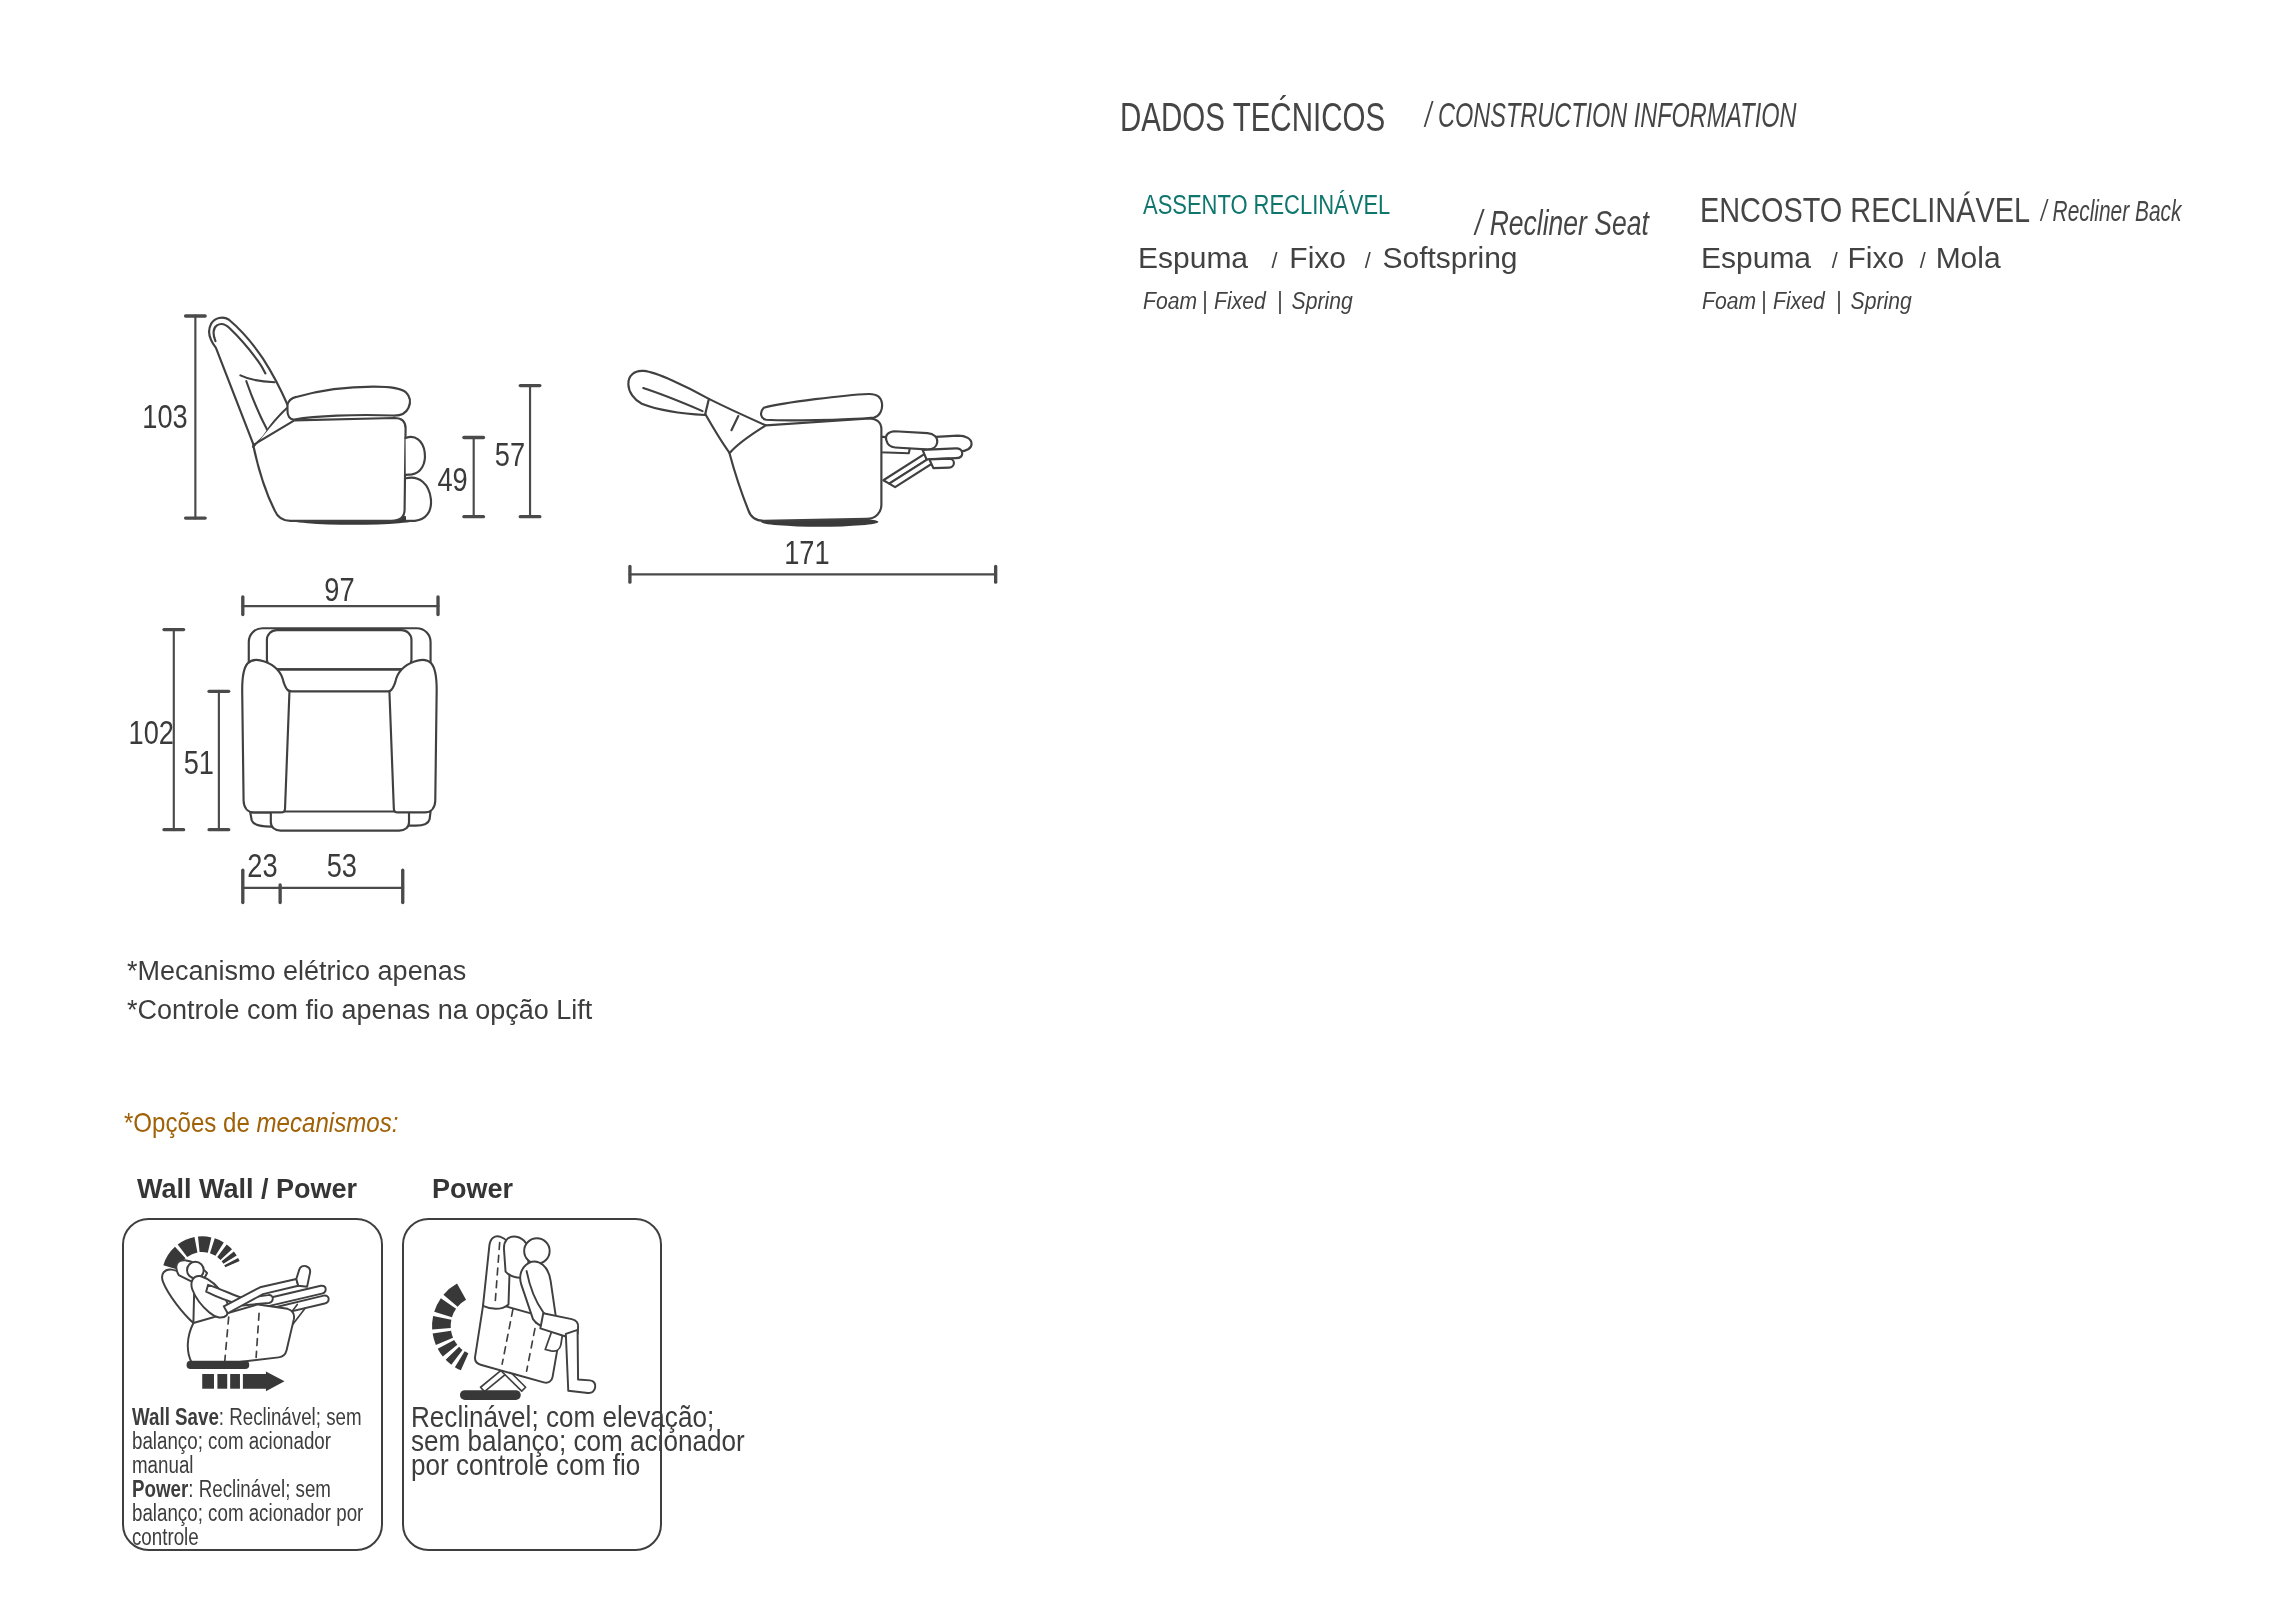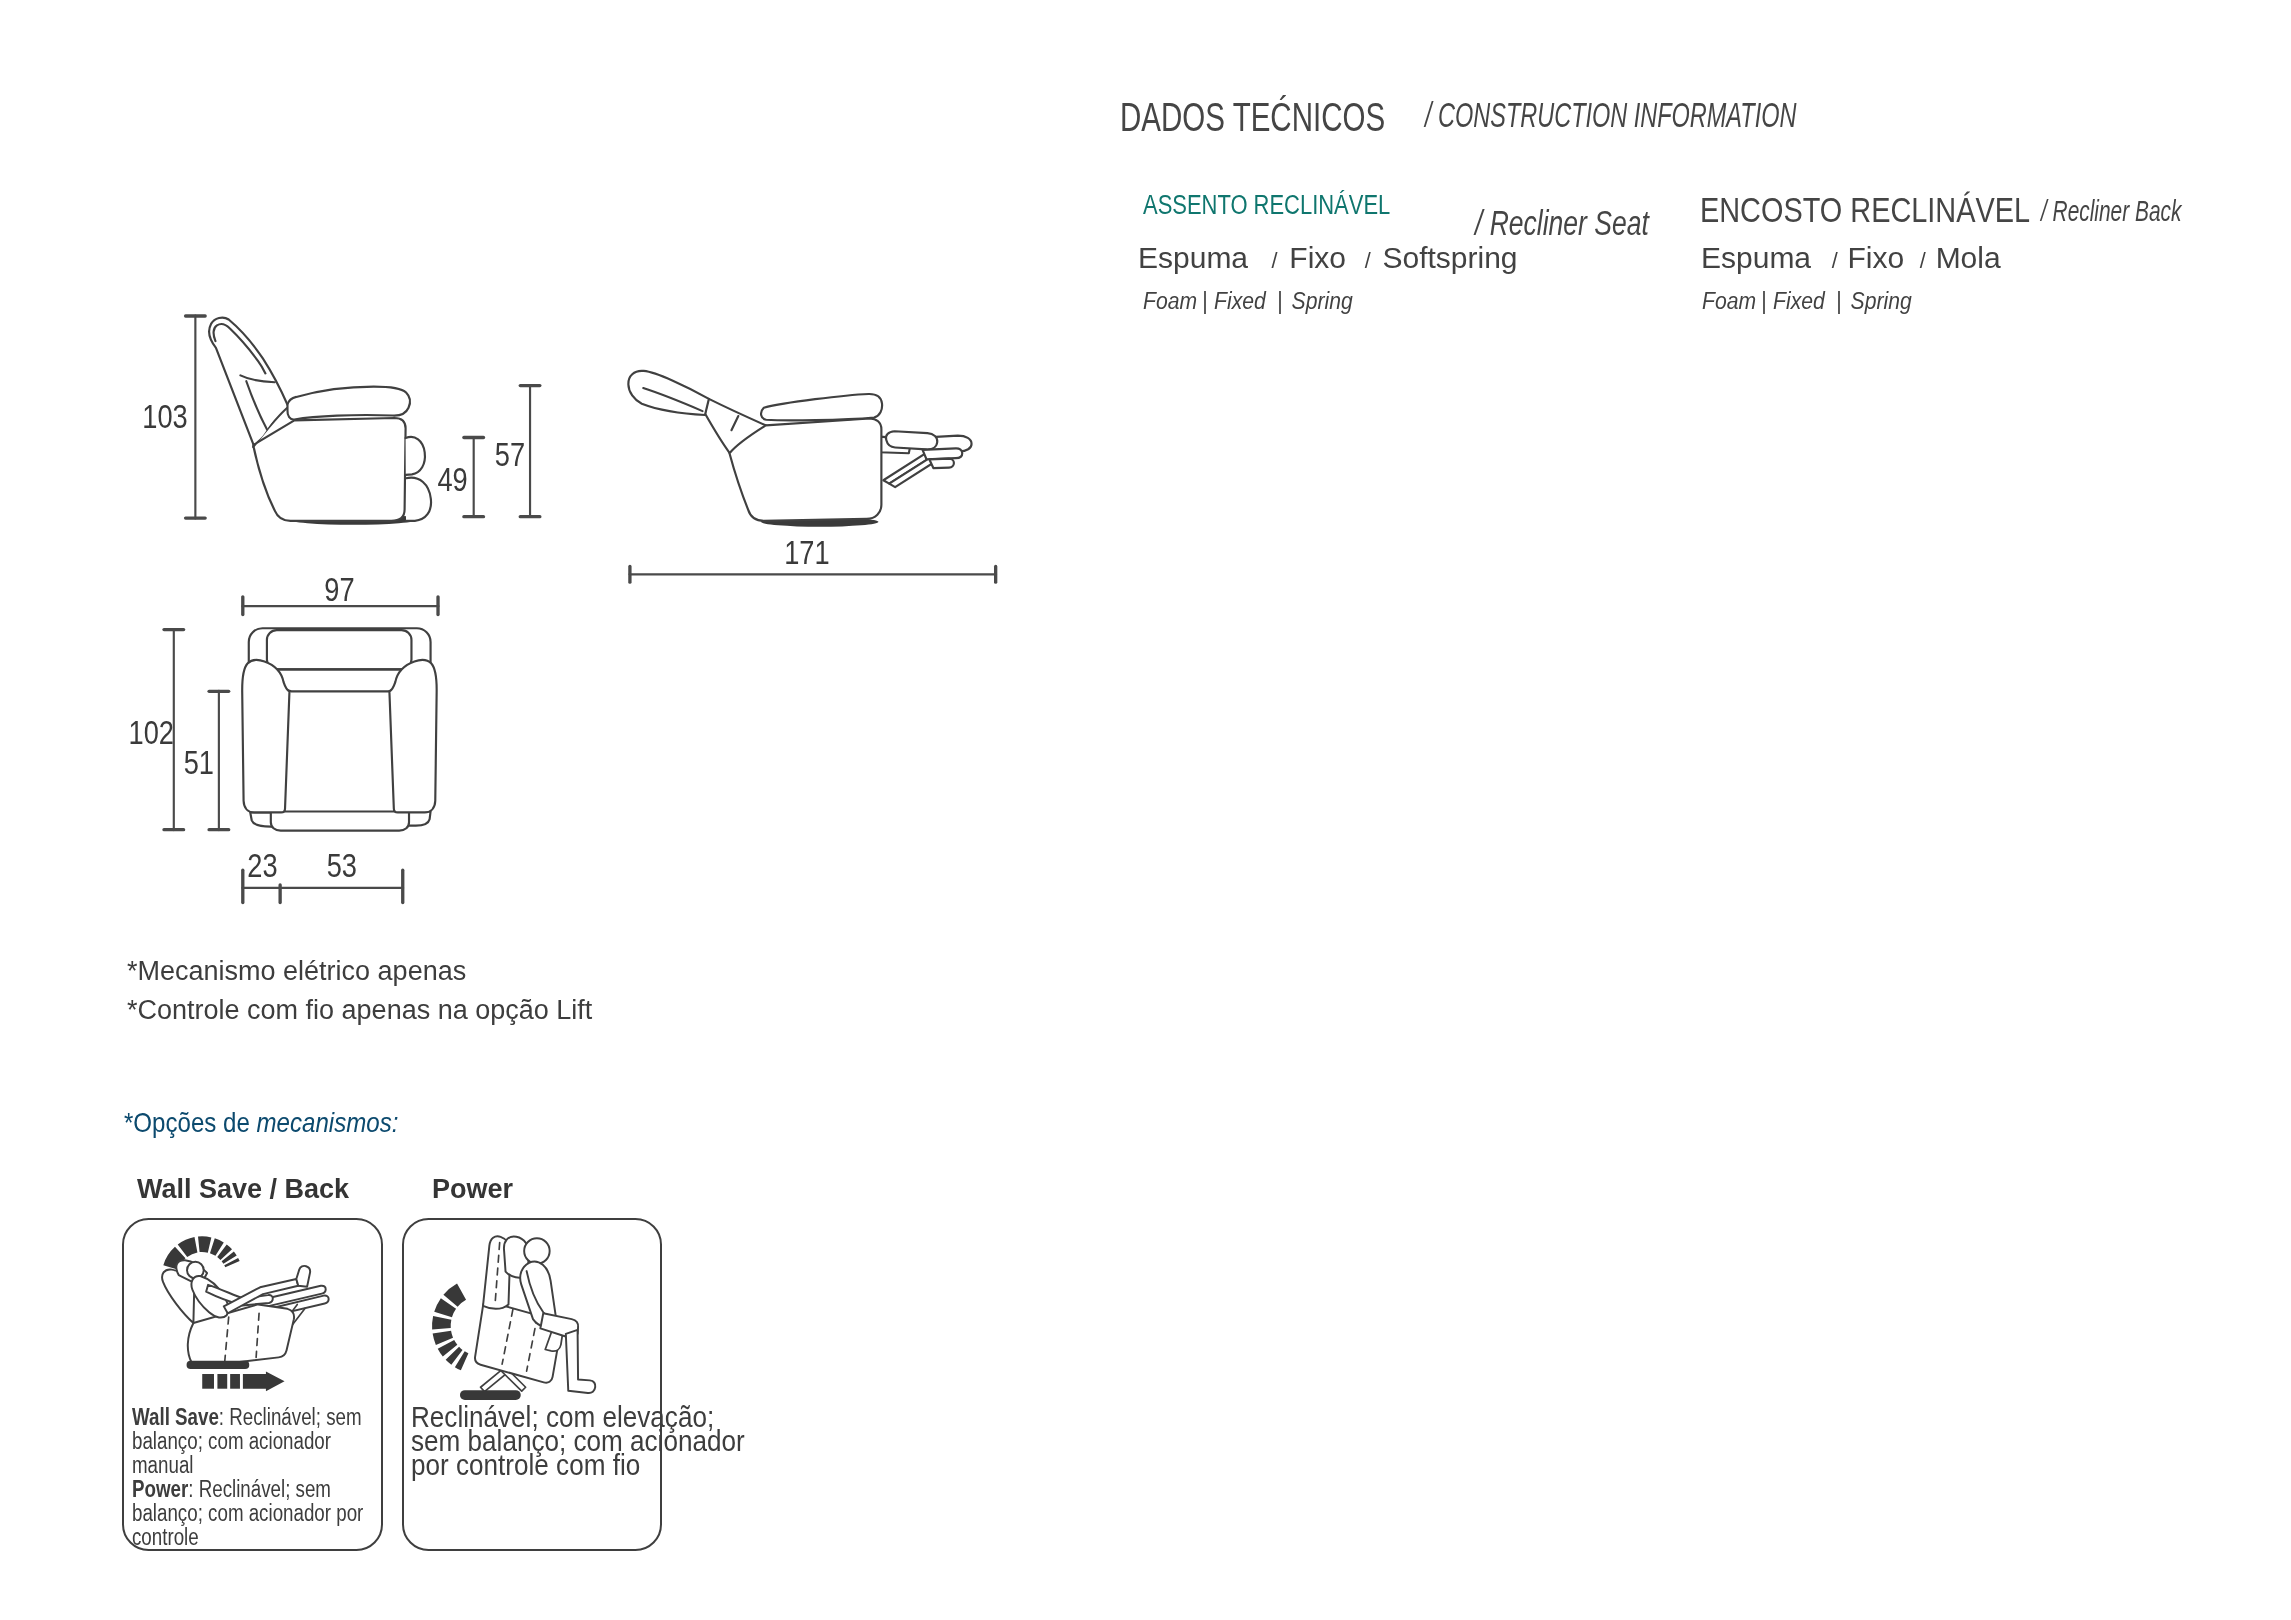--- a/index.html
+++ b/index.html
@@ -23,23 +23,23 @@
 <div class="ab it" style="left:2041px;top:197px;font-size:29px;color:#454545"><span class="sx" style="transform:scaleX(.72)">/ Recliner Back</span></div>
 
 <div class="ab" style="left:1138px;top:243px;font-size:30px;color:#424242">Espuma<span style="font-size:21.6px;margin:0 11.8px 0 23.5px">/</span>Fixo<span style="font-size:21.6px;margin:0 11.8px 0 18.6px">/</span>Softspring</div>
 <div class="ab it" style="left:1143px;top:290px;font-size:23.5px;color:#424242"><span class="sx" style="transform:scaleX(.9)">Foam<span style="font-style:normal;margin:0 6.9px 0 5.9px">|</span>Fixed<span style="font-style:normal;margin:0 9.8px 0 12.7px">|</span>Spring</span></div>
 
 <div class="ab" style="left:1701px;top:243px;font-size:30px;color:#424242">Espuma<span style="font-size:21.6px;margin:0 9.8px 0 20.6px">/</span>Fixo<span style="font-size:21.6px;margin:0 9.8px 0 15.7px">/</span>Mola</div>
 <div class="ab it" style="left:1702px;top:290px;font-size:23.5px;color:#424242"><span class="sx" style="transform:scaleX(.9)">Foam<span style="font-style:normal;margin:0 6.9px 0 5.9px">|</span>Fixed<span style="font-style:normal;margin:0 9.8px 0 12.7px">|</span>Spring</span></div>
 
 <div class="ab" style="left:127px;top:958px;font-size:27px;color:#3d3d3d">*Mecanismo elétrico apenas</div>
 <div class="ab" style="left:127px;top:997px;font-size:27px;color:#3d3d3d">*Controle com fio apenas na opção Lift</div>
-<div class="ab" style="left:124px;top:1109px;font-size:28px;color:#0c4a6e"><span class="sx" style="transform:scaleX(.86)">*Opções de <i>mecanismos:</i></span></div>
-
-<div class="ab" style="left:137px;top:1176px;font-size:27px;font-weight:bold;color:#353535">Wall Save / Back</div>
+<div class="ab" style="left:124px;top:1109px;font-size:28px;color:#a16207"><span class="sx" style="transform:scaleX(.86)">*Opções de <i>mecanismos:</i></span></div>
+
+<div class="ab" style="left:137px;top:1176px;font-size:27px;font-weight:bold;color:#353535">Wall Wall / Power</div>
 <div class="ab" style="left:432px;top:1176px;font-size:27px;font-weight:bold;color:#353535">Power</div>
 
 <div class="box" style="left:122px;top:1218px;width:261px;height:333px"></div>
 <div class="box" style="left:402px;top:1218px;width:260px;height:333px"></div>
 
 <div class="ab" style="left:132px;top:1405px;font-size:23px;line-height:24px;color:#3d3d3d"><span class="sx" style="transform:scaleX(.815);display:inline-block"><b>Wall Save</b>: Reclinável; sem<br>balanço; com acionador<br>manual<br><b>Power</b>: Reclinável; sem<br>balanço; com acionador por<br>controle</span></div>
 <div class="ab" style="left:411px;top:1405px;font-size:29px;line-height:24px;color:#3d3d3d"><span class="sx" style="transform:scaleX(.9);display:inline-block">Reclinável; com elevação;<br>sem balanço; com acionador<br>por controle com fio</span></div>
 
 <svg style="left:0;top:0" width="2292" height="1620" viewBox="0 0 2338 1653" fill="none" stroke="#404040" stroke-width="2.2" stroke-linecap="round" stroke-linejoin="round">
 

